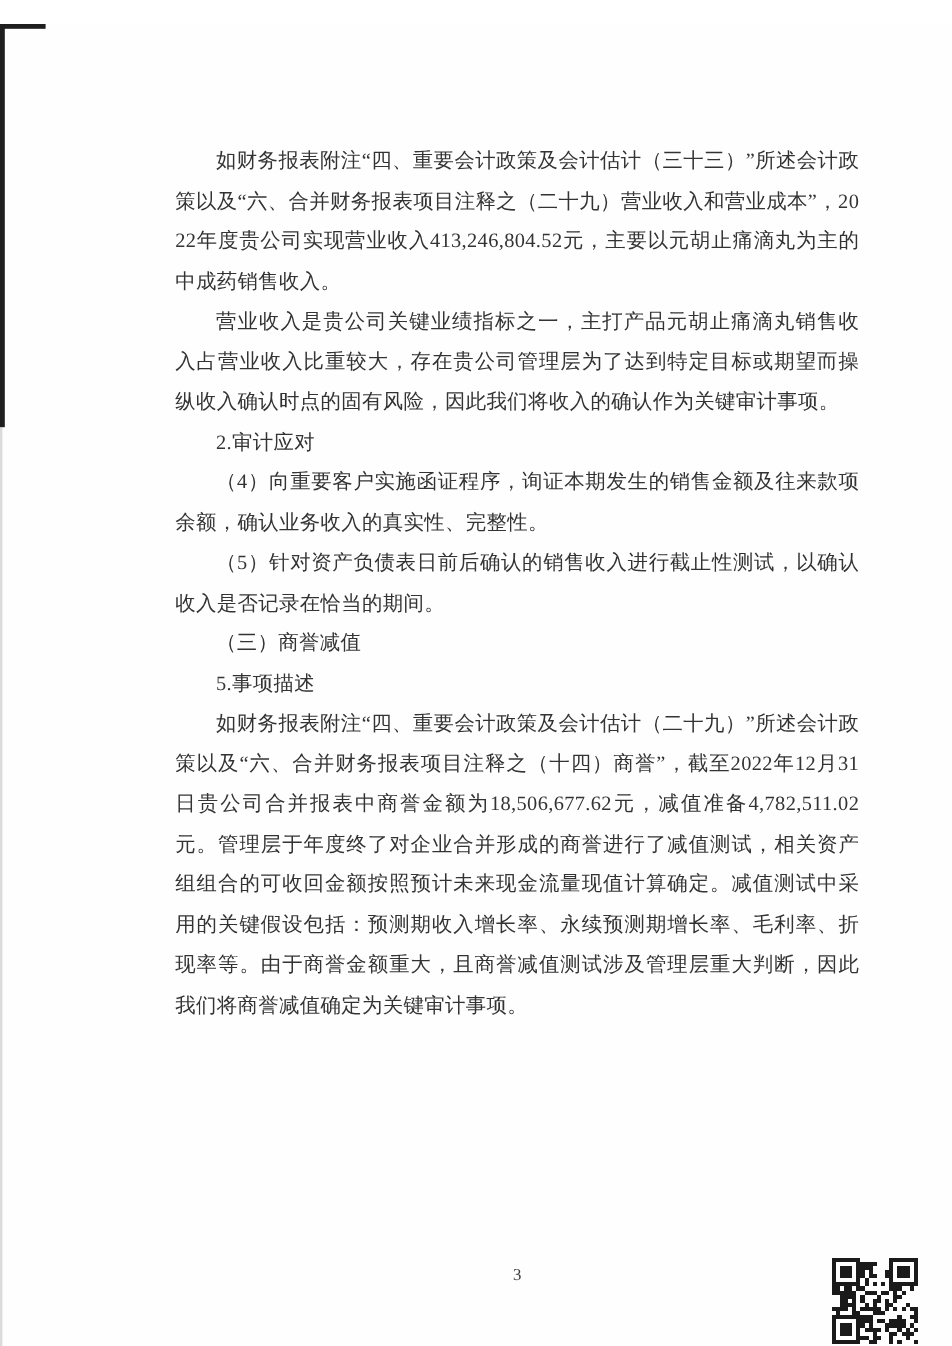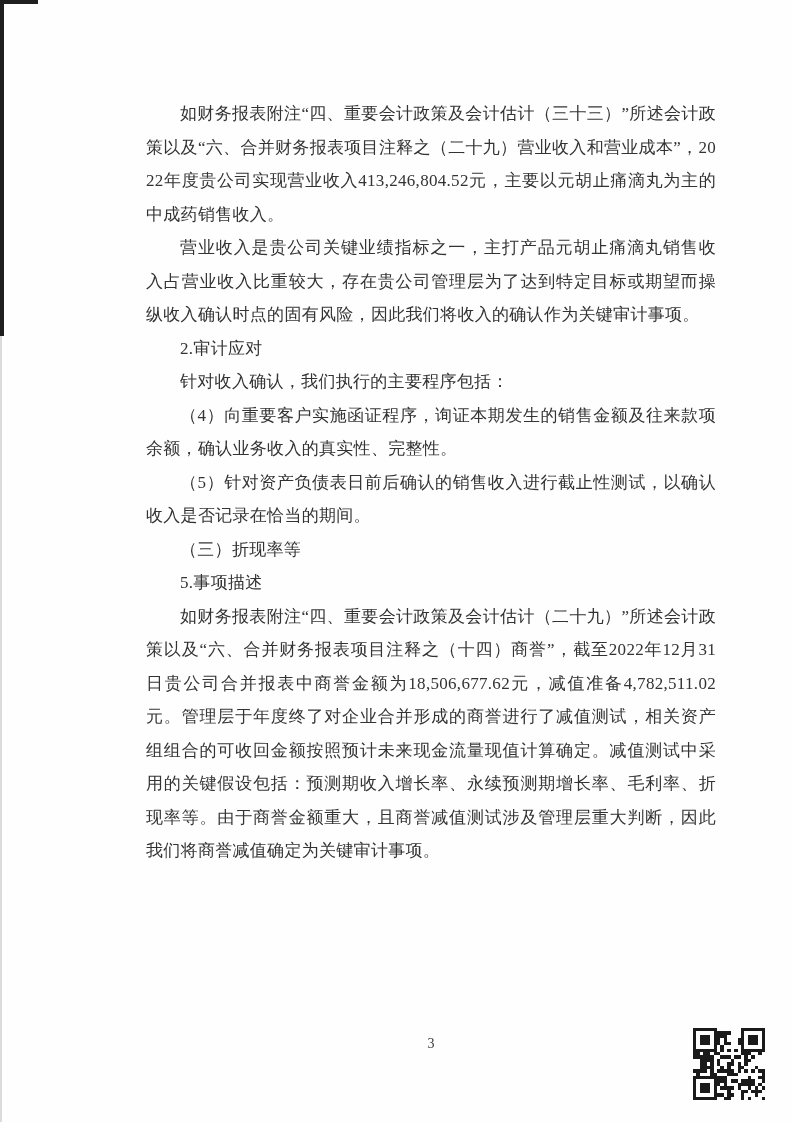--- a/index.html
+++ b/index.html
@@ -8,20 +8,21 @@
     height: 1122px;
     background: #ffffff;
     position: relative;
     overflow: hidden;
     font-family: "Liberation Serif", "DejaVu Serif", serif;
   }
   .page {
     position: absolute;
     inset: 0;
     background: #fefefe;
+    margin-top: 20px;
   }
   
   .edge { background: #1f1f1f; position: absolute; }
   .edge-top { left: 0; top: 0; width: 38px; height: 4px; }
   .edge-left { left: 0; top: 0; width: 4px; height: 336px; }
   .edge-left-faint {
     position: absolute; left: 0; top: 336px; width: 2px; height: 786px;
     background: #9a9a9a; opacity: .35;
   }
   .text-block {
@@ -64,24 +65,23 @@
 <div class="page">
 
   <div class="edge edge-top"></div>
   <div class="edge edge-left"></div>
   <div class="edge-left-faint"></div>
 
   <div class="text-block">
       <p class="para">如财务报表附注“四、重要会计政策及会计估计（三十三）”所述会计政策以及“六、合并财务报表项目注释之（二十九）营业收入和营业成本”，2022年度贵公司实现营业收入413,246,804.52元，主要以元胡止痛滴丸为主的中成药销售收入。</p>
       <p class="para">营业收入是贵公司关键业绩指标之一，主打产品元胡止痛滴丸销售收入占营业收入比重较大，存在贵公司管理层为了达到特定目标或期望而操纵收入确认时点的固有风险，因此我们将收入的确认作为关键审计事项。</p>
       <p class="para">2.审计应对</p>
-      <p class="para">针对收入确认，我们执行的主要程序包括：</p>
       <p class="para">（4）向重要客户实施函证程序，询证本期发生的销售金额及往来款项余额，确认业务收入的真实性、完整性。</p>
       <p class="para">（5）针对资产负债表日前后确认的销售收入进行截止性测试，以确认收入是否记录在恰当的期间。</p>
-      <p class="para">（三）折现率等</p>
+      <p class="para">（三）商誉减值</p>
       <p class="para">5.事项描述</p>
       <p class="para">如财务报表附注“四、重要会计政策及会计估计（二十九）”所述会计政策以及“六、合并财务报表项目注释之（十四）商誉”，截至2022年12月31日贵公司合并报表中商誉金额为18,506,677.62元，减值准备4,782,511.02元。管理层于年度终了对企业合并形成的商誉进行了减值测试，相关资产组组合的可收回金额按照预计未来现金流量现值计算确定。减值测试中采用的关键假设包括：预测期收入增长率、永续预测期增长率、毛利率、折现率等。由于商誉金额重大，且商誉减值测试涉及管理层重大判断，因此我们将商誉减值确定为关键审计事项。</p>
     </div>
 
   <div class="footer-page">3</div>
 
   <div class="qr">
     <svg id="qrsvg" viewBox="0 0 21 21" shape-rendering="crispEdges" aria-hidden="true">
         <g fill="#1a1a1a">
           <rect x="0" y="0" width="1" height="1"></rect>

